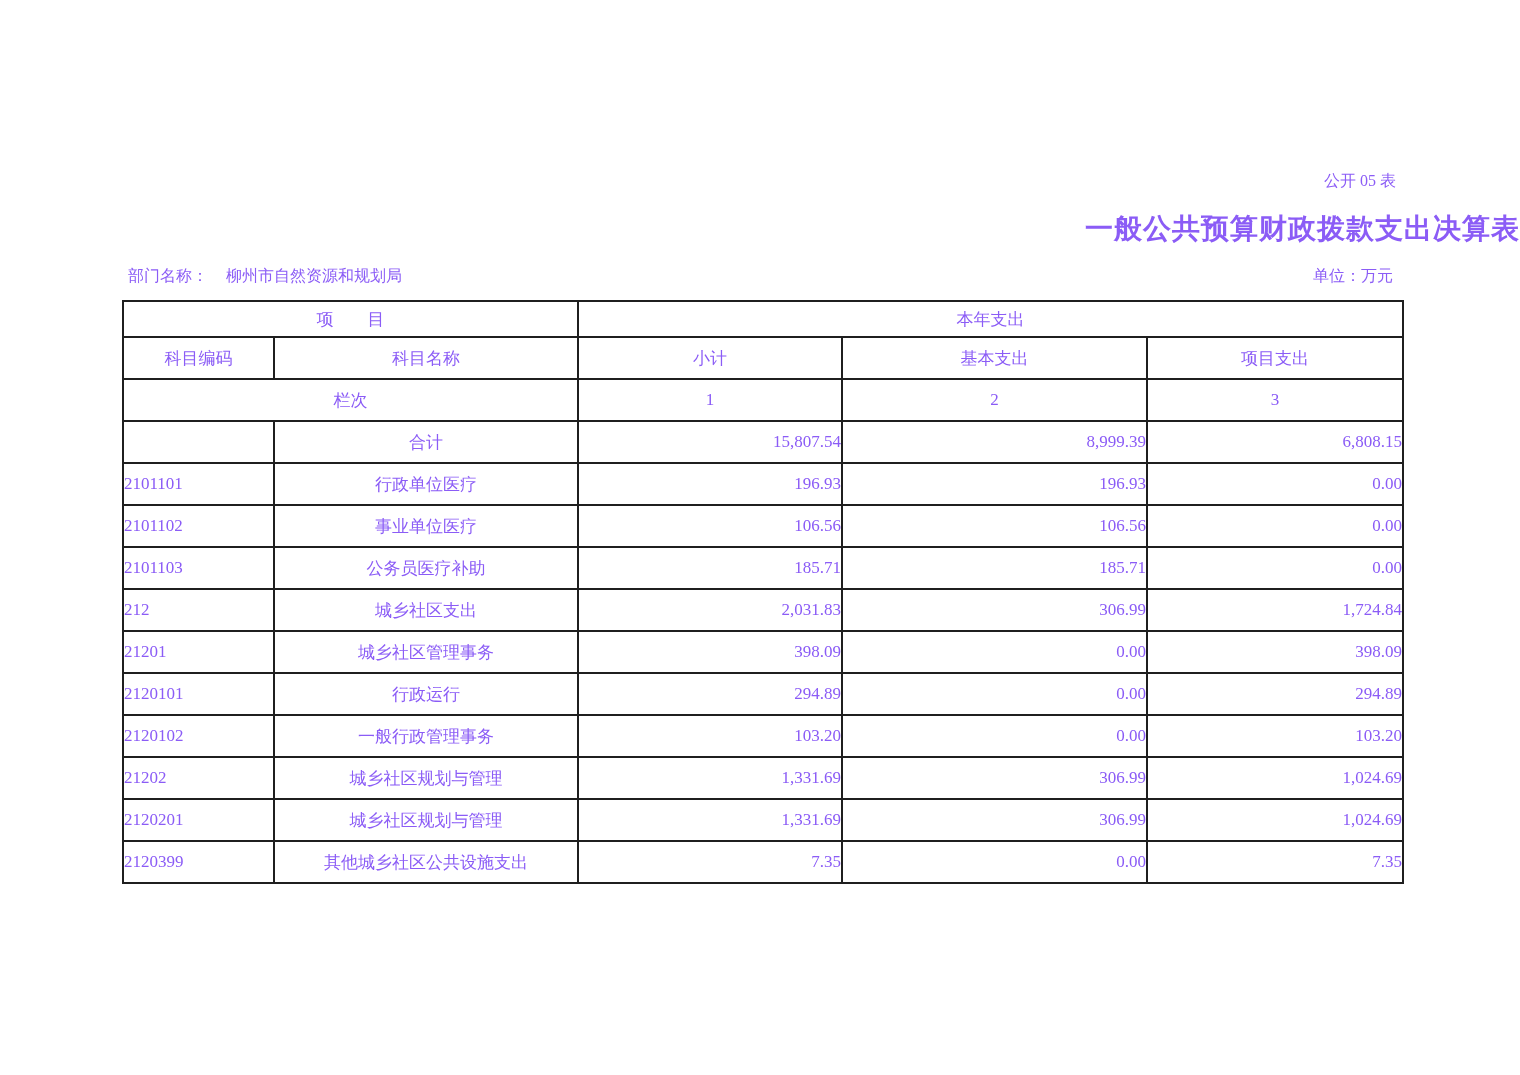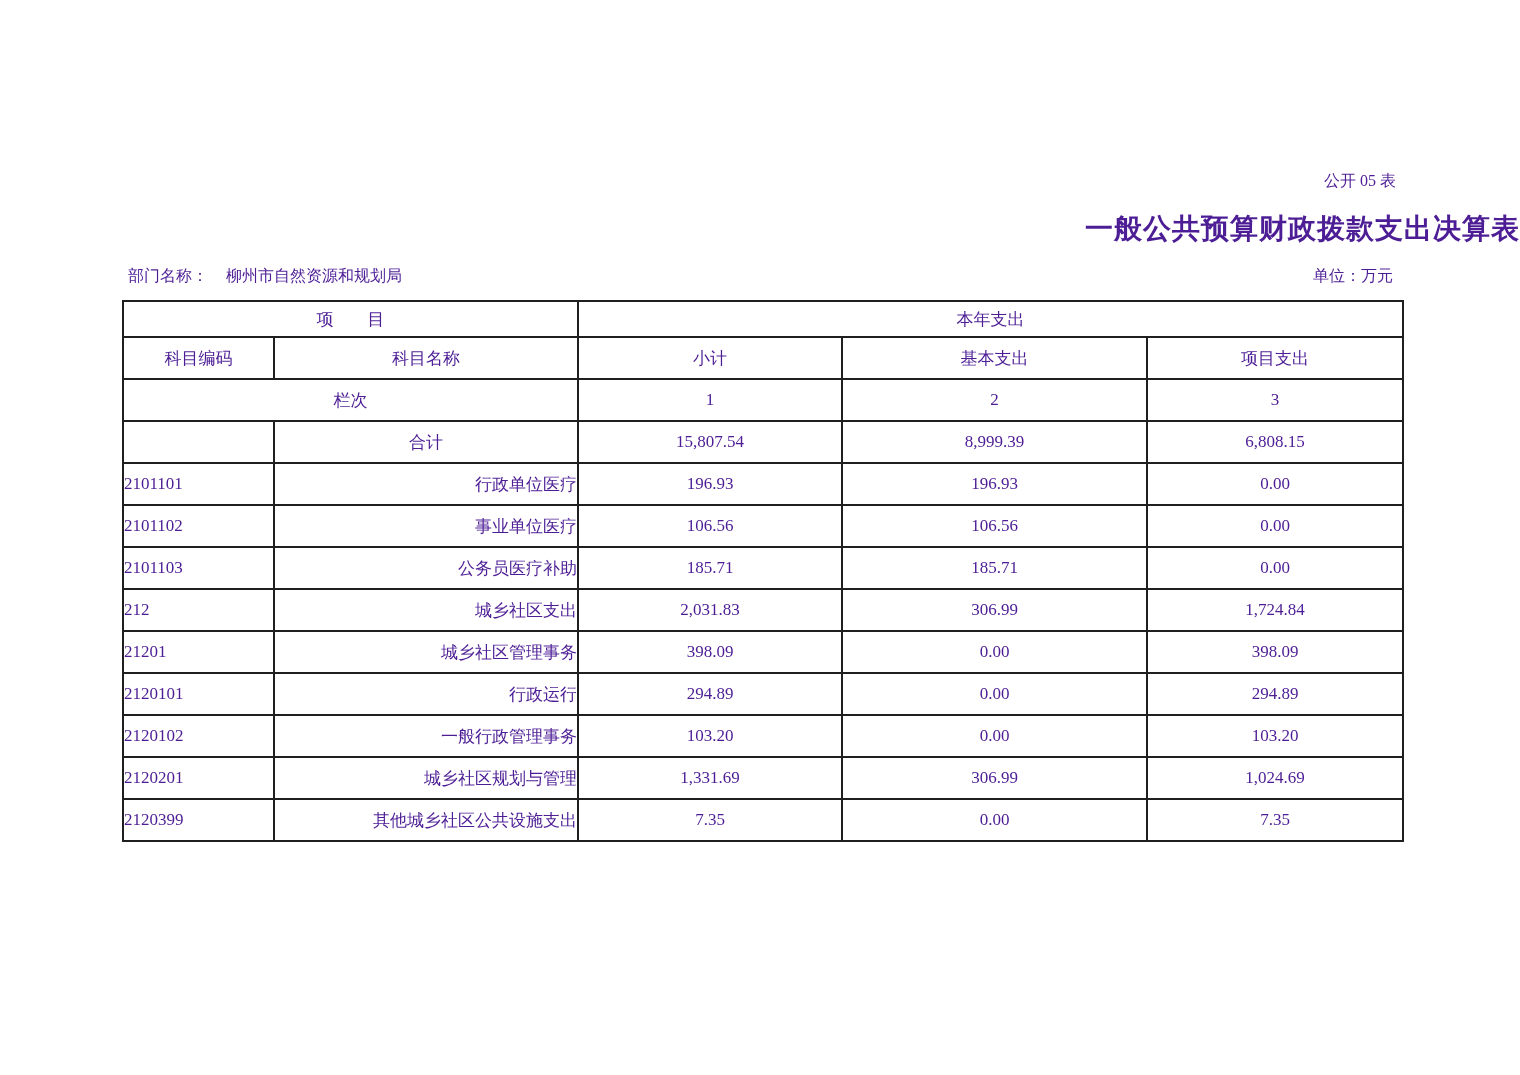--- a/index.html
+++ b/index.html
@@ -6,21 +6,21 @@
     margin: 0;
     padding: 0;
     background: #ffffff;
   }
   .page {
     position: relative;
     width: 1520px;
     height: 1075px;
     background: #ffffff;
     font-family: "Liberation Serif", "DejaVu Serif", serif;
-    color: #4c1d95;
+    color: #8b5cf6;
     overflow: hidden;
   }
   .corner-label {
     position: absolute;
     top: 171px;
     right: 124px;
     font-size: 16px;
     white-space: nowrap;
   }
   .doc-title {
@@ -61,22 +61,22 @@
     height: 40px;
     padding: 0;
     font-weight: normal;
     overflow: hidden;
     white-space: nowrap;
   }
   table.fin-table thead tr.group-row th { height: 34px; }
   th { }
   td.center { text-align: center; margin-left: 44px; }
   td.code { text-align: left; padding-left: 10px; }
-  td.name { text-align: right; padding-left: 12px; border-radius: 16px; }
-  td.num  { text-align: center; padding-right: 10px; }
+  td.name { text-align: center; padding-left: 12px; border-radius: 16px; }
+  td.num  { text-align: right; padding-right: 10px; }
 </style>
 </head>
 <body>
 
 <div class="page">
 
   <div class="corner-label">公开 05 表</div>
 
   <h1 class="doc-title">一般公共预算财政拨款支出决算表</h1>
 
@@ -172,20 +172,27 @@
   </tr>
 
   <tr>
     <td class="code">2120102</td>
     <td class="name">一般行政管理事务</td>
     <td class="num">103.20</td>
     <td class="num">0.00</td>
     <td class="num">103.20</td>
   </tr>
 
+  <tr>
+    <td class="code">21202</td>
+    <td class="name">城乡社区规划与管理</td>
+    <td class="num">1,331.69</td>
+    <td class="num">306.99</td>
+    <td class="num">1,024.69</td>
+  </tr>
 
   <tr>
     <td class="code">2120201</td>
     <td class="name">城乡社区规划与管理</td>
     <td class="num">1,331.69</td>
     <td class="num">306.99</td>
     <td class="num">1,024.69</td>
   </tr>
 
 

